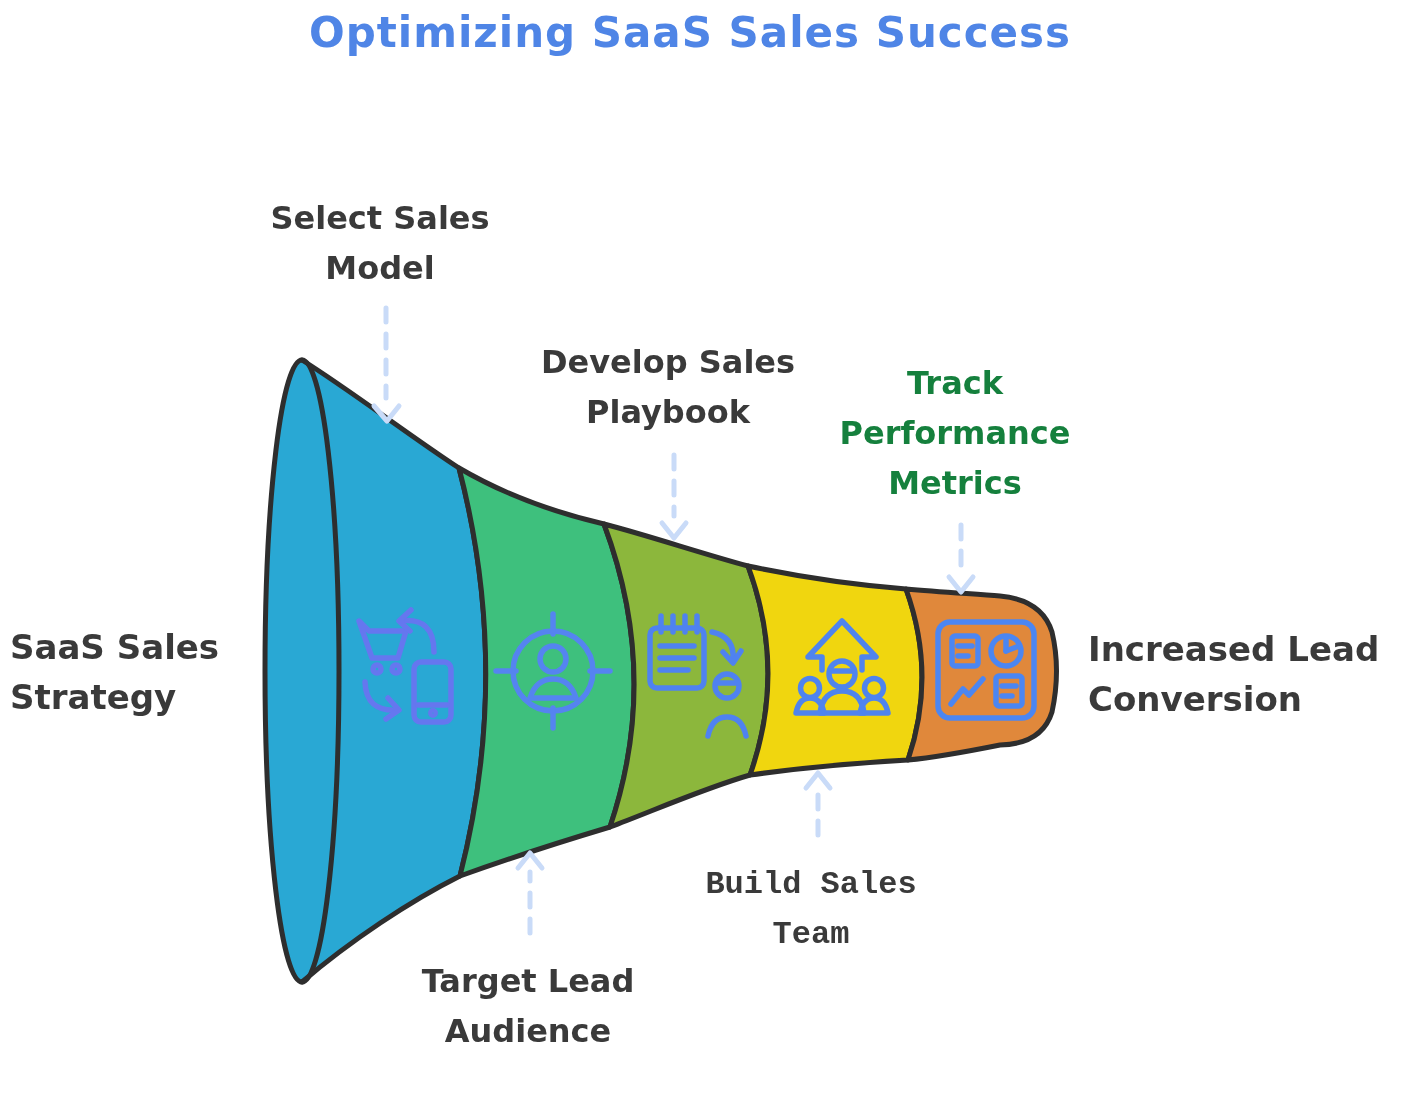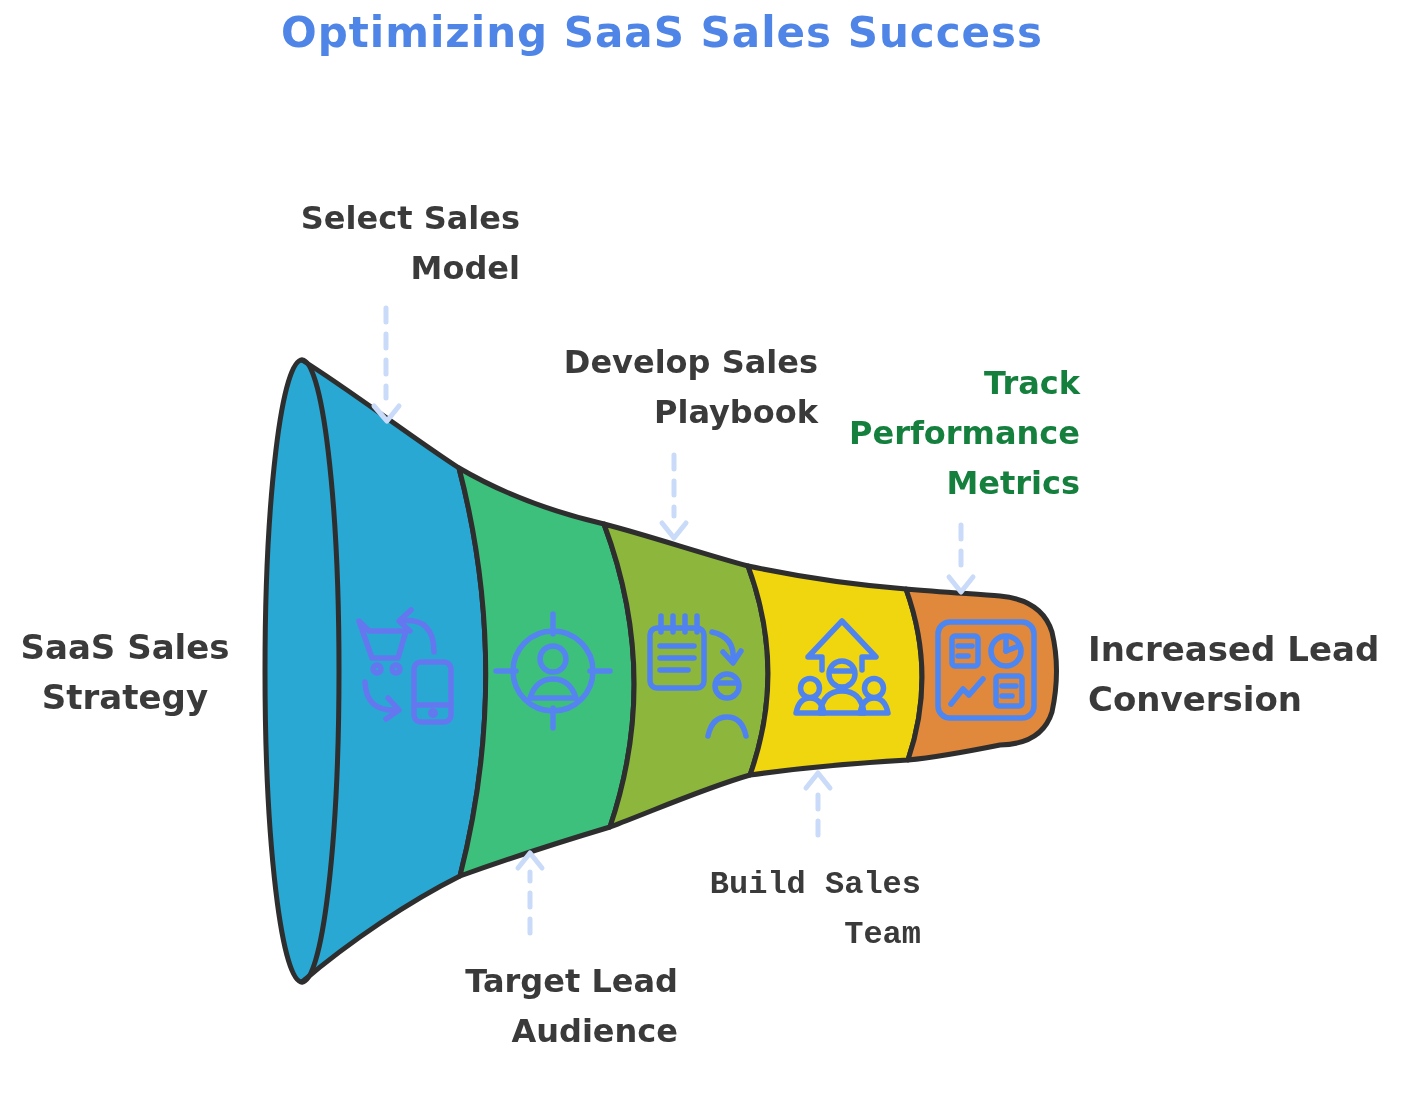--- a/index.html
+++ b/index.html
@@ -8,34 +8,35 @@
     width:1410px;height:1110px;
     background:#ffffff;
     font-family:"DejaVu Sans","Liberation Sans",sans-serif;
     overflow:hidden;
   }
   .title{
     position:absolute;left:0;top:8px;width:1324px;
     text-align:center;
     font-size:42px;font-weight:bold;letter-spacing:1px;
     color:#4f85e6;
+    padding-left:28px;
   }
   .funnel-svg{position:absolute;left:0;top:0;}
   .stage-label{
     position:absolute;
-    text-align:right;
+    text-align:center;
     font-size:32px;font-weight:600;line-height:50px;
     color:#3a3a3a;
   }
   .side-label{
     position:absolute;
     font-size:34px;font-weight:600;line-height:50px;
     color:#3a3a3a;
   }
-  .side-label.start{text-align:center;}
+  .side-label.start{text-align:left;}
   .side-label.end{text-align:left;}
 </style>
 </head>
 <body>
 
 <div class="canvas">
 
   <div class="title" style="color: rgb(79, 133, 230);">Optimizing SaaS Sales Success</div>
 
   <svg class="funnel-svg" width="1410" height="1110" viewBox="0 0 1410 1110">

